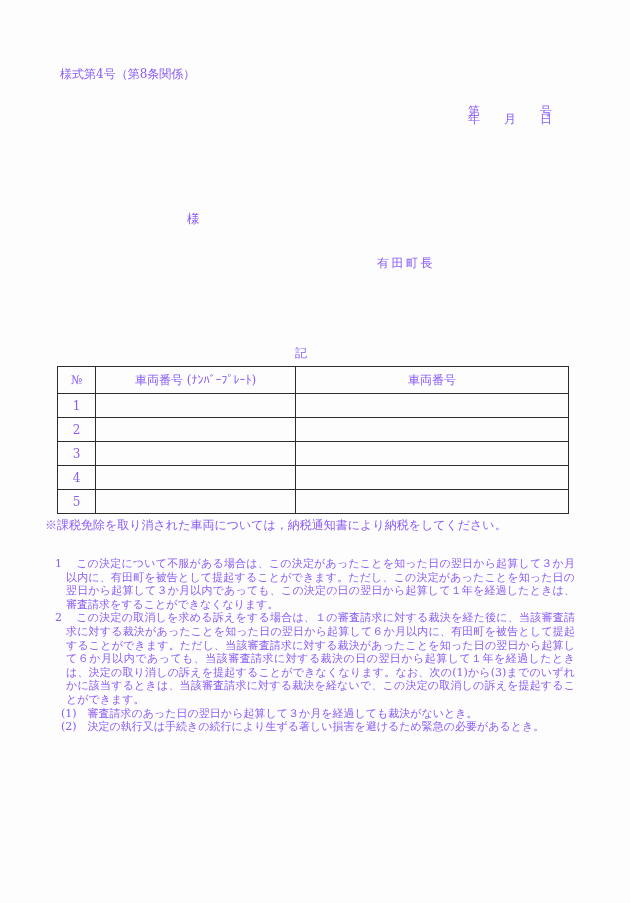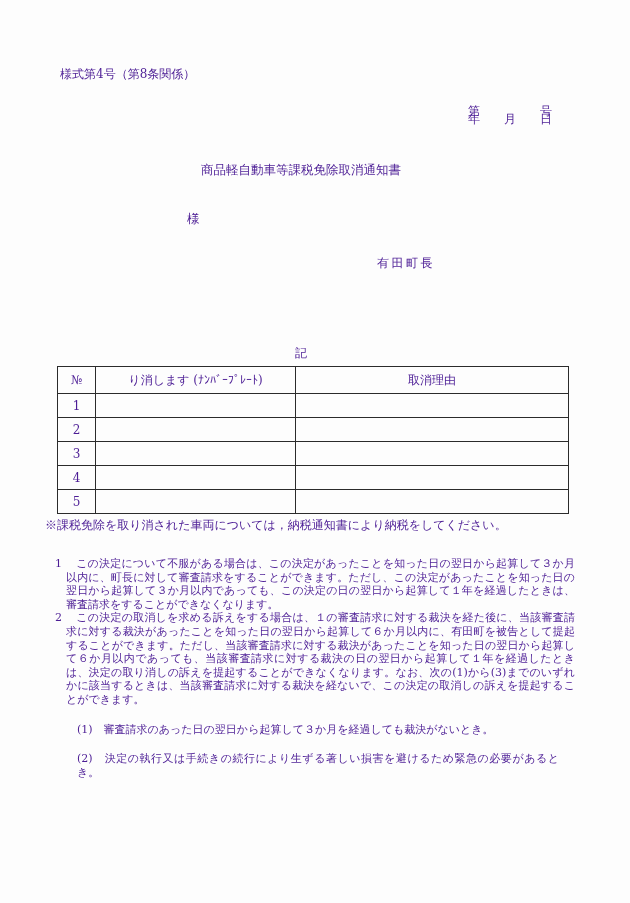--- a/index.html
+++ b/index.html
@@ -5,21 +5,21 @@
   html, body {
     margin: 0;
     padding: 0;
     background: #fdfdfd;
   }
   .page {
     position: relative;
     width: 625px;
     height: 903px;
     background: #fdfdfd;
-    color: #4c1d95;
+    color: #8b5cf6;
     font-family: "DejaVu Serif", "Liberation Serif", serif;
     overflow: hidden;
   }
   .form-label {
     position: absolute;
     left: 60px;
     top: 66px;
     font-size: 12px;
   }
   .doc-number-line {
@@ -109,57 +109,56 @@
     line-height: 13.6px;
     text-align: justify;
   }
   .fn {
     margin: 0;
     padding-left: 13px;
     text-indent: -11px;
   }
   .fn .fn-text { margin-left: 14px; }
   .fn-sub {
-    margin: 16px;
+    margin: 0;
     padding-left: 8px;
     text-indent: 0;
   }
 </style>
 </head>
 <body>
 
 <div class="page">
 
   <div class="form-label">様式第4号（第8条関係）</div>
 
   <div class="doc-number-line">第　　　　　号</div>
 
   <div class="date-line">年　　月　　日</div>
 
-  <div class="doc-title">商品軽自動車等課税免除取消通知書</div>
 
   <div class="addressee">様</div>
 
   <div class="issuer">有田町長</div>
 
 
   <div class="record-marker">記</div>
 
   <div class="table-wrap">
     <table class="vehicles">
       <colgroup>
         <col class="c-no">
         <col class="c-plate">
         <col class="c-reason">
       </colgroup>
       <thead>
         <tr>
           <th>№</th>
-          <th>り消します (ﾅﾝﾊﾞｰﾌﾟﾚｰﾄ)</th>
-          <th>取消理由</th>
+          <th>車両番号 (ﾅﾝﾊﾞｰﾌﾟﾚｰﾄ)</th>
+          <th>車両番号</th>
         </tr>
       </thead>
       <tbody>
         <tr>
           <td>1</td>
           <td></td>
           <td></td>
         </tr>
         <tr>
           <td>2</td>
@@ -181,19 +180,19 @@
           <td></td>
           <td></td>
         </tr>
       </tbody>
     </table>
   </div>
 
   <div class="note">※課税免除を取り消された車両については，納税通知書により納税をしてください。</div>
 
   <div class="footnotes">
-    <p class="fn"><span class="fn-num">1</span><span class="fn-text">この決定について不服がある場合は、この決定があったことを知った日の翌日から起算して３か月以内に、町長に対して審査請求をすることができます。ただし、この決定があったことを知った日の翌日から起算して３か月以内であっても、この決定の日の翌日から起算して１年を経過したときは、審査請求をすることができなくなります。</span></p>
+    <p class="fn"><span class="fn-num">1</span><span class="fn-text">この決定について不服がある場合は、この決定があったことを知った日の翌日から起算して３か月以内に、有田町を被告として提起することができます。ただし、この決定があったことを知った日の翌日から起算して３か月以内であっても、この決定の日の翌日から起算して１年を経過したときは、審査請求をすることができなくなります。</span></p>
     <p class="fn"><span class="fn-num">2</span><span class="fn-text">この決定の取消しを求める訴えをする場合は、１の審査請求に対する裁決を経た後に、当該審査請求に対する裁決があったことを知った日の翌日から起算して６か月以内に、有田町を被告として提起することができます。ただし、当該審査請求に対する裁決があったことを知った日の翌日から起算して６か月以内であっても、当該審査請求に対する裁決の日の翌日から起算して１年を経過したときは、決定の取り消しの訴えを提起することができなくなります。なお、次の(1)から(3)までのいずれかに該当するときは、当該審査請求に対する裁決を経ないで、この決定の取消しの訴えを提起することができます。</span></p>
     <p class="fn-sub">(1)　審査請求のあった日の翌日から起算して３か月を経過しても裁決がないとき。</p>
     <p class="fn-sub">(2)　決定の執行又は手続きの続行により生ずる著しい損害を避けるため緊急の必要があるとき。</p>
   </div>
 
 </div>
 
 </body></html>

